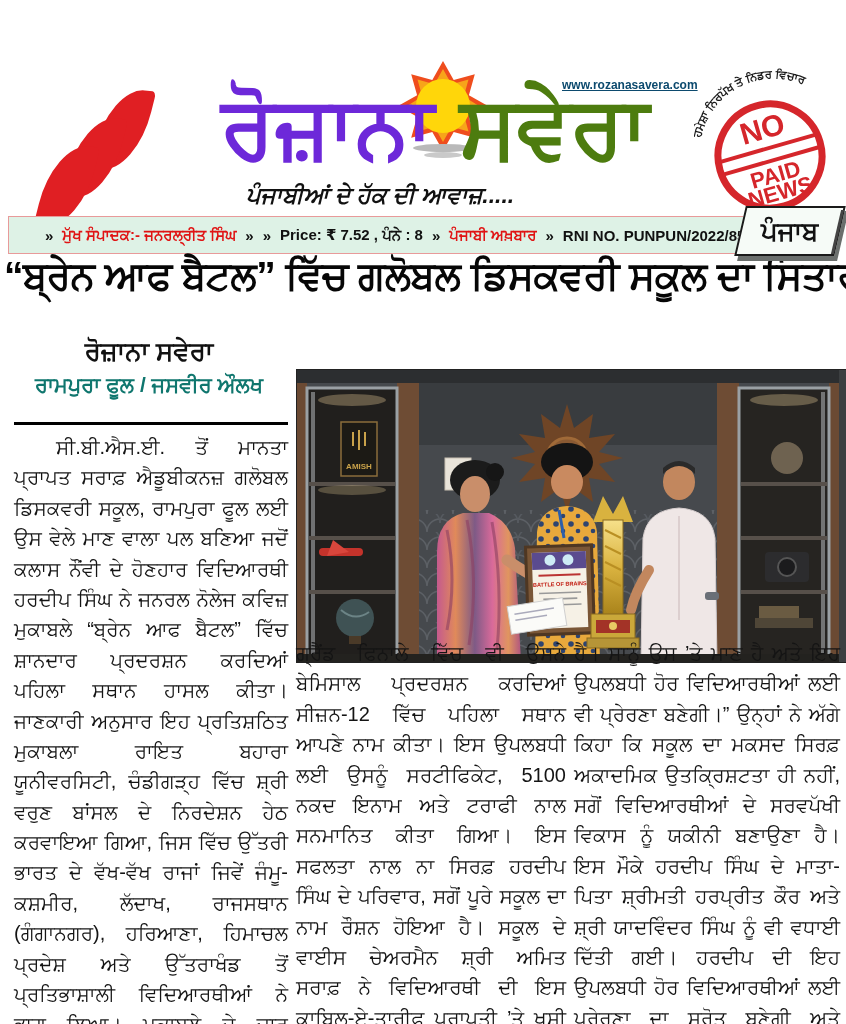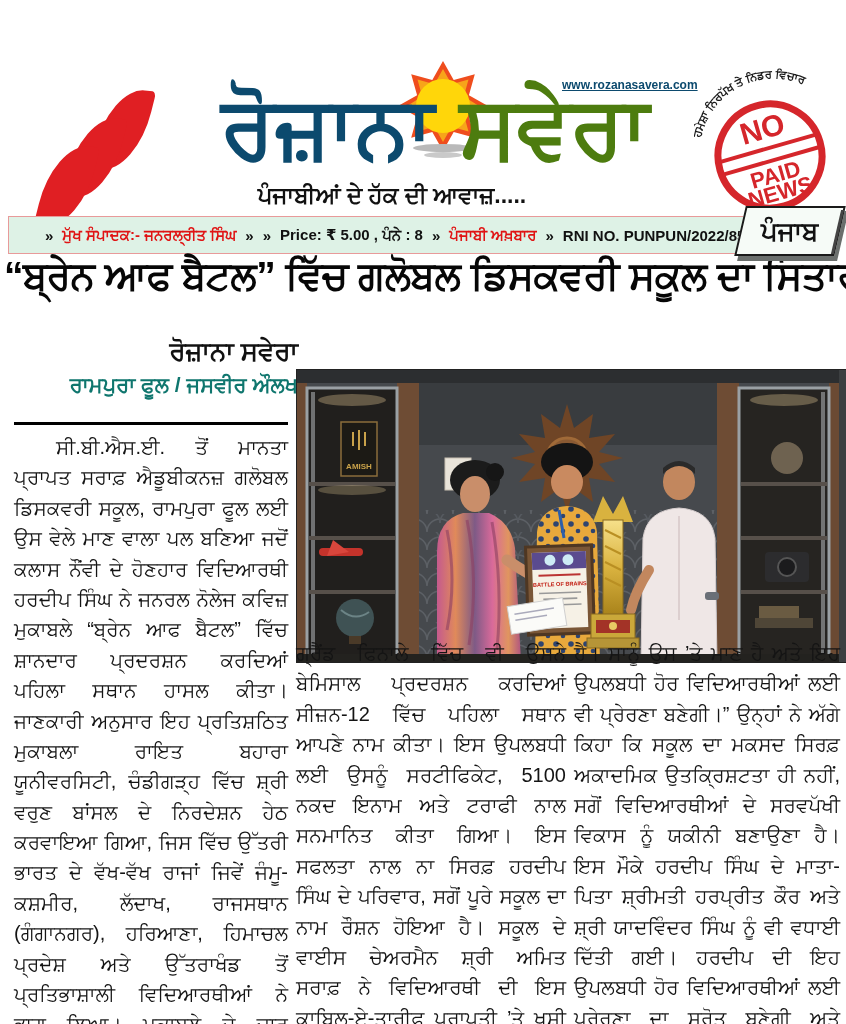--- a/index.html
+++ b/index.html
@@ -7,46 +7,46 @@
         font-family:"Liberation Sans","DejaVu Sans",sans-serif;}
   
   .logo-waves{position:absolute;left:38px;top:88px;width:140px;height:140px;}
   .wave{position:absolute;width:46px;height:84px;background:#e01f23;
         border-radius:75% 8% 75% 8%;transform:rotate(14deg) skewY(-8deg);}
   .wave.w1{left:62px;top:0;}
   .wave.w2{left:34px;top:28px;}
   .wave.w3{left:6px;top:56px;}
   .masthead-title{position:absolute;left:150px;top:62px;width:570px;height:130px;
         display:flex;align-items:center;justify-content:center;gap:26px;z-index:2;}
-  .masthead-title .t-black{font-size:86px;font-weight:800;color:#0c4a6e;line-height:1;}
+  .masthead-title .t-black{font-size:86px;font-weight:800;color:#6d28d9;line-height:1;}
   .masthead-title .t-red{font-size:86px;font-weight:800;color:#4d7c0f;line-height:1;}
   .sun-wrap{position:absolute;left:388px;top:60px;z-index:1;}
   .site-url{position:absolute;left:562px;top:78px;font-size:12px;font-weight:700;color:#0c4a6e;z-index:3;text-decoration:underline;}
   .tagline{position:absolute;left:0;top:182px;width:760px;text-align:center;
-        font-size:23px;font-weight:800;color:#111;padding-left:12px;}
+        font-size:23px;font-weight:800;color:#111;font-style:italic;}
   .stamp-wrap{position:absolute;left:694px;top:68px;width:152px;height:150px;z-index:2;}
   
   .info-bar{position:absolute;left:8px;top:216px;width:822px;height:38px;
         background:#def2e6;border:1px solid #e89a9a;display:flex;align-items:center;
         justify-content:flex-start;padding-left:36px;gap:9px;font-size:15px;font-weight:700;box-sizing:border-box;}
   .info-bar .sep{color:#111;font-weight:800;}
   .info-bar .red{color:#e01414;}
   .info-bar .blk{color:#111;}
   .edition-badge{position:absolute;left:740px;top:206px;width:96px;height:46px;
         background:#f6fbf7;border:2px solid #1a1a1a;transform:skewX(-13deg);
         display:flex;align-items:center;justify-content:center;z-index:3;
         box-shadow:4px 5px 0 #6b6f6d;}
   .edition-badge span{transform:skewX(13deg);font-size:26px;font-weight:800;color:#111;}
   .edition-slash{position:absolute;left:836px;top:210px;width:3px;height:44px;background:#444;
         transform:skewX(-13deg);z-index:3;}
   
   .headline{position:absolute;left:4px;top:254px;width:838px;text-align:center;
         font-size:39px;font-weight:800;color:#060606;letter-spacing:-0.5px;white-space:nowrap;}
   
-  .byline{position:absolute;left:24px;top:336px;width:274px;text-align:right;}
+  .byline{position:absolute;left:12px;top:336px;width:274px;text-align:center;}
   .byline .b1{font-size:26px;font-weight:800;color:#111;}
   .byline .b2{font-size:21px;font-weight:800;color:#0f766e;margin-top:6px;}
   .byline-rule{position:absolute;left:14px;top:422px;width:274px;border-top:3px solid #000;}
   
   .col{position:absolute;font-size:20px;line-height:1.52;color:#141414;
         text-align:justify;word-spacing:1px;}
   .col1{left:14px;top:432px;width:274px;height:590px;}
   .col1 p{margin:0;text-indent:42px;}
   .col2{left:296px;top:638px;width:270px;height:384px;}
   .col3{left:574px;top:638px;width:266px;height:384px;}
@@ -102,21 +102,21 @@
         <text x="76" y="133" text-anchor="middle" font-size="22" font-weight="800" fill="#d5262b">NEWS</text>
       </g>
     </svg>
   </div>
 
   <div class="info-bar">
     <span class="sep">»</span>
     <span class="red">ਮੁੱਖ ਸੰਪਾਦਕ:- ਜਨਰਲ੍ਰੀਤ ਸਿੰਘ</span>
     <span class="sep">»</span>
     <span class="sep">»</span>
-    <span class="blk">Price: ₹ 5.00 , ਪੰਨੇ : 8</span>
+    <span class="blk">Price: ₹ 7.52 , ਪੰਨੇ : 8</span>
     <span class="sep">»</span>
     <span class="red">ਪੰਜਾਬੀ ਅਖ਼ਬਾਰ</span>
     <span class="sep">»</span>
     <span class="blk">RNI NO. PUNPUN/2022/85991</span>
   </div>
   <div class="edition-badge">
     <span>ਪੰਜਾਬ</span>
   </div>
   <div class="edition-slash"></div>
 

